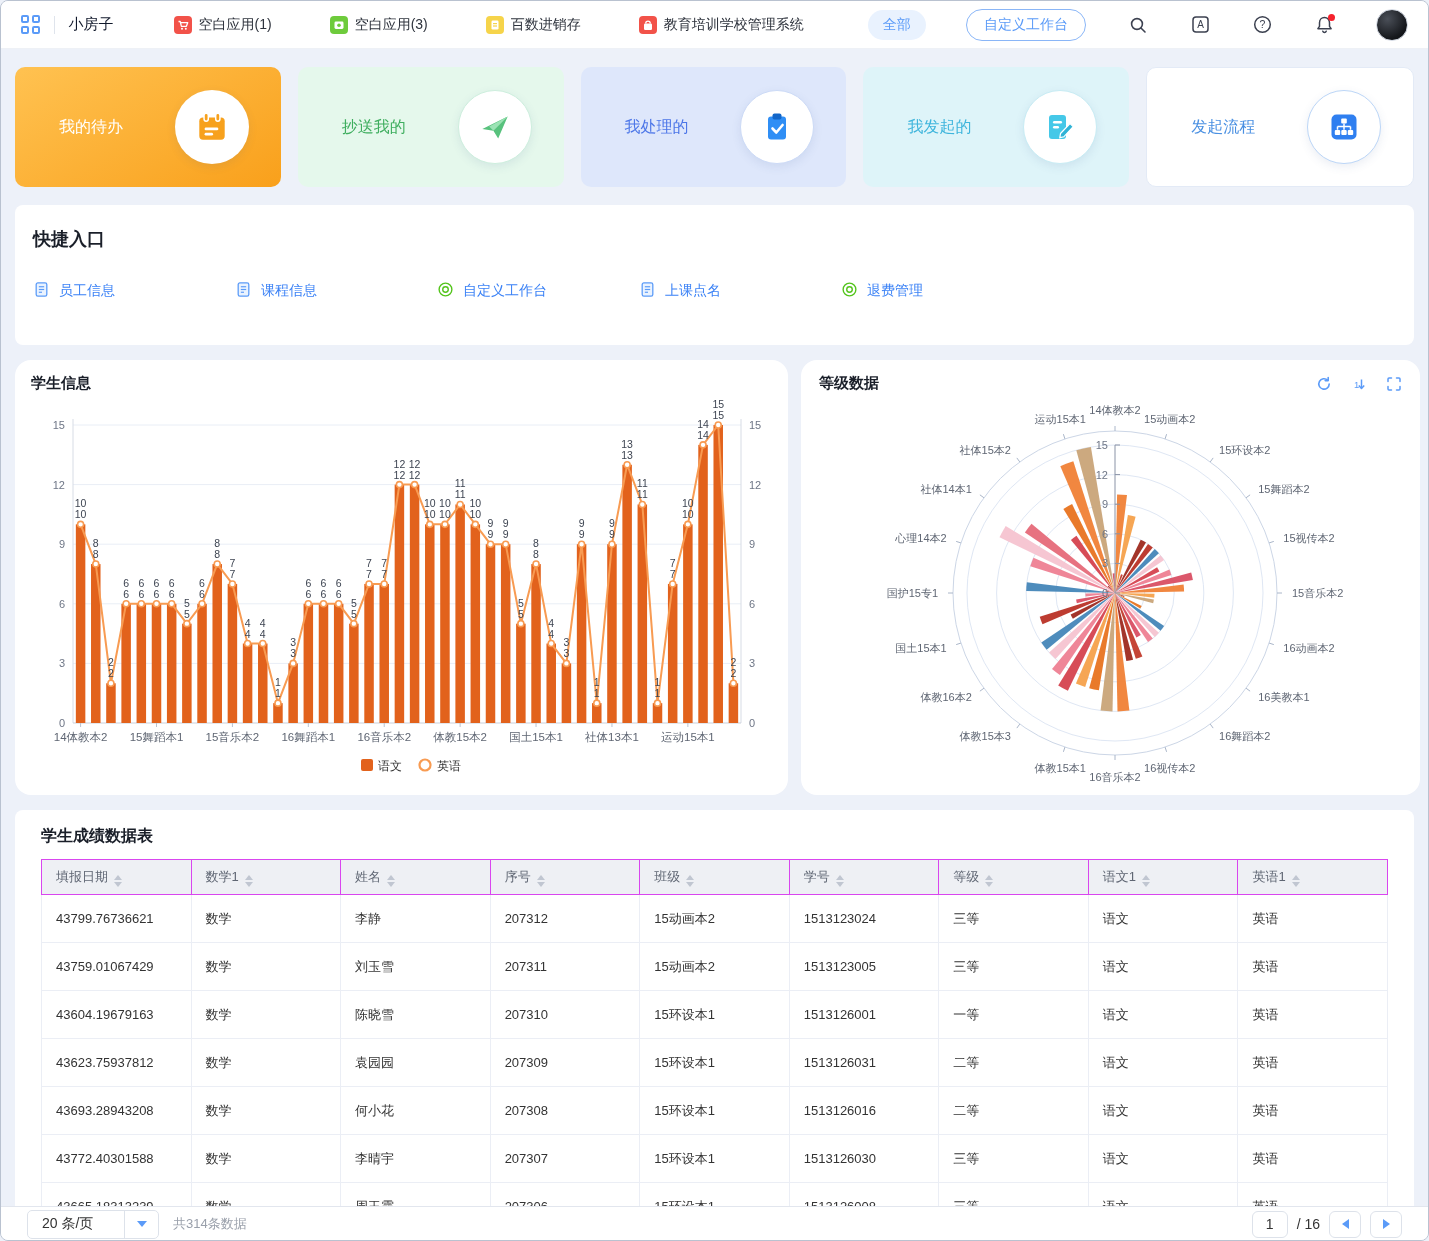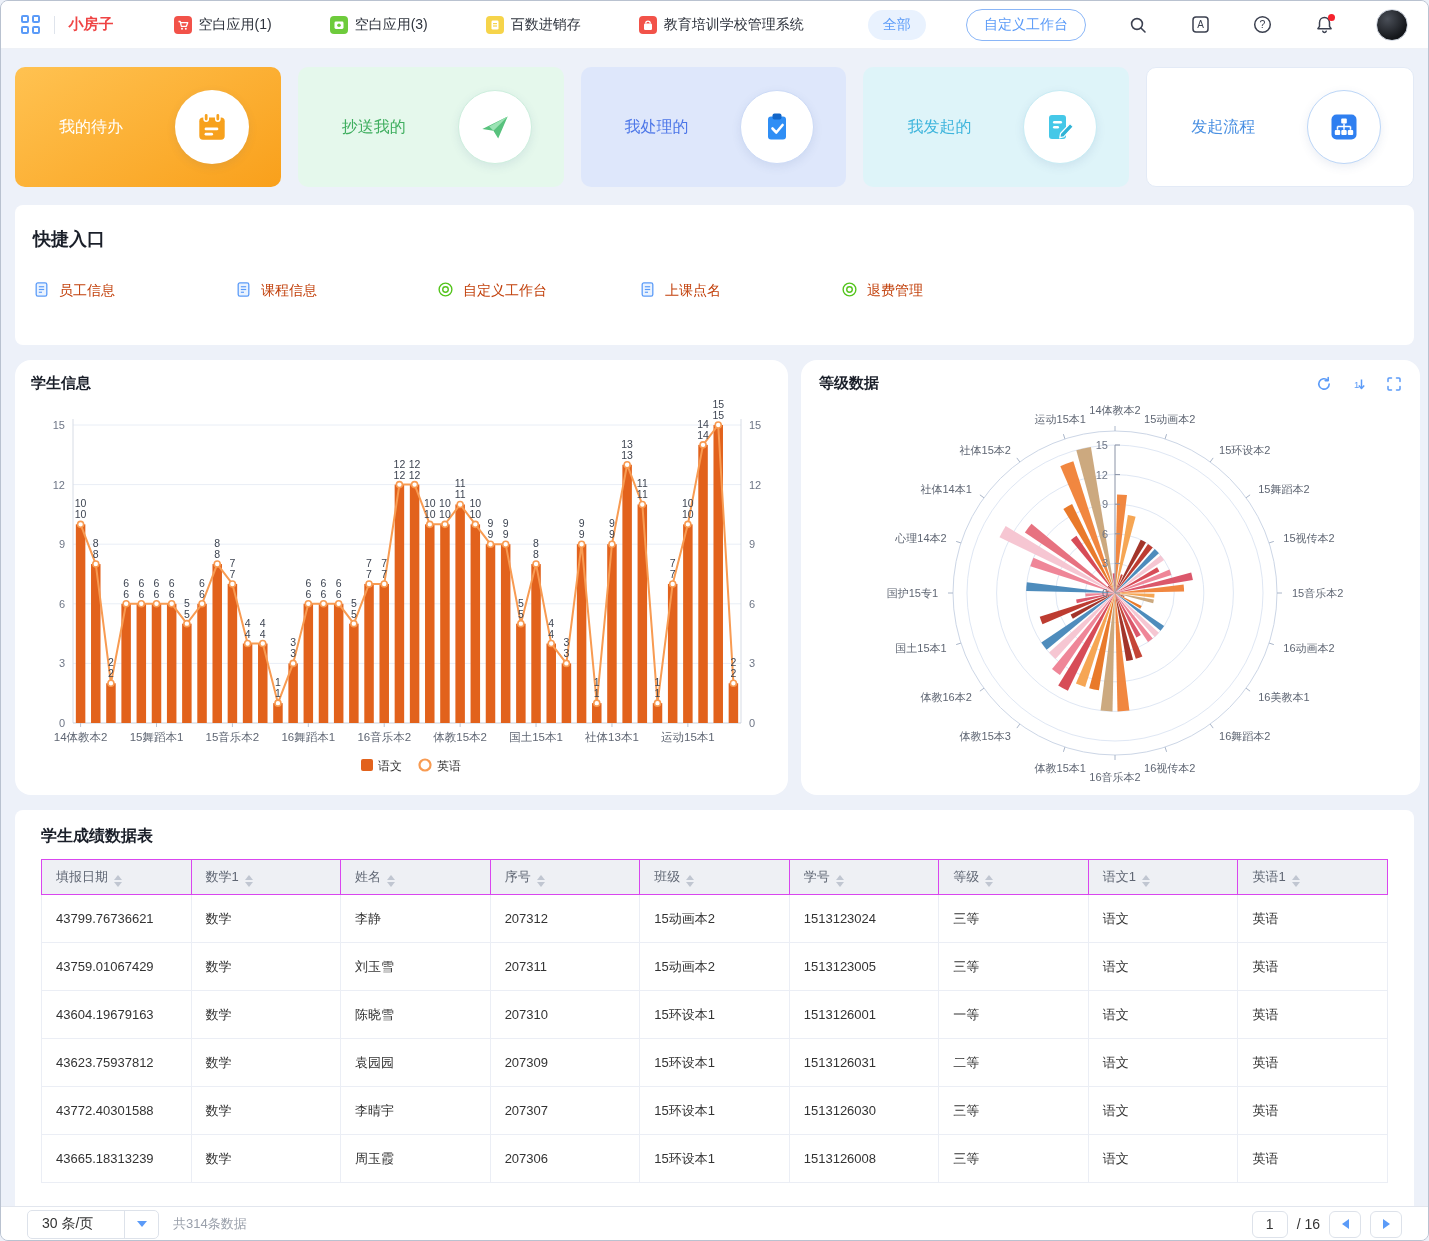--- a/index.html
+++ b/index.html
@@ -7,21 +7,21 @@
   body {
     font-family: "Liberation Sans","DejaVu Sans",sans-serif;
     background:#edf1f9; color:#333; overflow:hidden;
     border:1px solid #b9c2d0; border-radius:8px;
   }
   
   .topnav{height:48px;background:#fff;display:flex;align-items:center;padding:0 20px;border-bottom:1px solid #eef1f6;}
   .logo-grid{display:grid;grid-template-columns:8px 8px;grid-template-rows:8px 8px;gap:2.5px;margin-right:14px;cursor:pointer;}
   .logo-grid i{border:2px solid #5b9bf8;border-radius:2px;}
   .nav-divider{width:1px;height:18px;background:#dfe4ec;margin-right:14px;}
-  .brand{color:#ef4444;font-size:15px;margin-right:60px;white-space:nowrap;font-weight:bold;}
+  .brand{color:#0f172a;font-size:15px;margin-right:60px;white-space:nowrap;}
   .app-item{display:flex;align-items:center;margin-right:58px;cursor:pointer;white-space:nowrap;}
   .app-icon{width:18px;height:18px;border-radius:4px;margin-right:7px;display:flex;align-items:center;justify-content:center;flex:0 0 auto;}
   .app-label{font-size:14px;color:#2e333d;}
   .all-pill{background:#e9f2fe;color:#5b9bf8;font-size:14px;border-radius:15px;padding:6px 15px;margin-left:6px;cursor:pointer;}
   .nav-right{margin-left:auto;display:flex;align-items:center;gap:42px;}
   .customize-btn{border:1px solid #8ab6f7;color:#5b9bf8;background:#fff;font-size:14px;border-radius:16px;padding:6px 17px;cursor:pointer;}
   .nav-ico{width:20px;height:20px;display:flex;align-items:center;justify-content:center;cursor:pointer;position:relative;}
   .bell-dot{position:absolute;top:-1px;right:-1px;width:7px;height:7px;border-radius:50%;background:#f5222d;}
   .avatar{width:32px;height:32px;border-radius:50%;background:radial-gradient(circle at 35% 30%,#4a4f58,#14161a 70%);border:1px solid #d4dae4;cursor:pointer;}
   
@@ -31,21 +31,21 @@
   .card-circle{width:74px;height:74px;border-radius:50%;background:#fff;display:flex;align-items:center;justify-content:center;box-shadow:0 3px 10px rgba(60,90,150,.10);}
   .card-todo{background:linear-gradient(150deg,#ffc251,#f9a01b);} .card-todo .card-label{color:#fff;}
   .card-cc{background:#e5f8ec;} .card-cc .card-label{color:#3fae5f;} .card-cc .card-circle{border:1px solid #cdeedd;}
   .card-handled{background:#dee7fb;} .card-handled .card-label{color:#4c76e8;} .card-handled .card-circle{border:1px solid #ccdaf6;}
   .card-initiated{background:#def4f9;} .card-initiated .card-label{color:#3fb5dc;} .card-initiated .card-circle{border:1px solid #c8ecf4;}
   .card-start{background:#fff;border:1px solid #e3eaf6;} .card-start .card-label{color:#4a90e2;} .card-start .card-circle{border:1px solid #bcd6f7;}
   
   .quick-panel{margin:18px 14px 0;background:#fff;border-radius:8px;height:140px;padding:22px 18px;}
   .panel-title{font-size:18px;font-weight:bold;color:#1a1f29;}
   .quick-links{display:flex;margin-top:30px;}
-  .quick-link{width:202px;display:flex;align-items:center;gap:9px;font-size:14px;color:#c2410c;cursor:pointer;}
+  .quick-link{width:202px;display:flex;align-items:center;gap:9px;font-size:14px;color:#3b82f6;cursor:pointer;}
   
   .charts-row{display:flex;gap:13px;margin:15px 14px 0;height:435px;}
   .panel{background:#fff;border-radius:16px;text-align:center;}
   .chart-left{width:773px;padding:14px 12px 0;}
   .chart-right{flex:1;padding:14px 14px 0;}
   .chart-head{display:flex;align-items:center;justify-content:space-between;padding:0 4px;}
   .chart-title{font-size:15px;font-weight:bold;color:#1a1f29;}
   .head-icons{display:flex;gap:19px;}
   .head-icons .hico{cursor:pointer;display:flex;align-items:center;}
   
@@ -726,20 +726,31 @@
           <td>数学</td>
           <td>袁园园</td>
           <td>207309</td>
           <td>15环设本1</td>
           <td>1513126031</td>
           <td>二等</td>
           <td>语文</td>
           <td>英语</td>
         </tr>
         <tr>
+          <td>43693.28943208</td>
+          <td>数学</td>
+          <td>何小花</td>
+          <td>207308</td>
+          <td>15环设本1</td>
+          <td>1513126016</td>
+          <td>二等</td>
+          <td>语文</td>
+          <td>英语</td>
+        </tr>
+        <tr>
           <td>43772.40301588</td>
           <td>数学</td>
           <td>李晴宇</td>
           <td>207307</td>
           <td>15环设本1</td>
           <td>1513126030</td>
           <td>三等</td>
           <td>语文</td>
           <td>英语</td>
         </tr>
@@ -753,21 +764,21 @@
           <td>三等</td>
           <td>语文</td>
           <td>英语</td>
         </tr>
       </tbody>
   </table>
 </div>
 
 <div class="footer">
   <div class="page-size">
-    <span class="ps-label">30 条/页</span>
+    <span class="ps-label">20 条/页</span>
     <span class="ps-caret">
         <span class="tri-down"></span>
       </span>
   </div>
   <span class="total-text">共314条数据</span>
   <div class="pager">
     <span class="page-box">1</span>
     <span class="page-total">/ 16</span>
     <span class="pg-btn">
         <span class="tri-left"></span>

